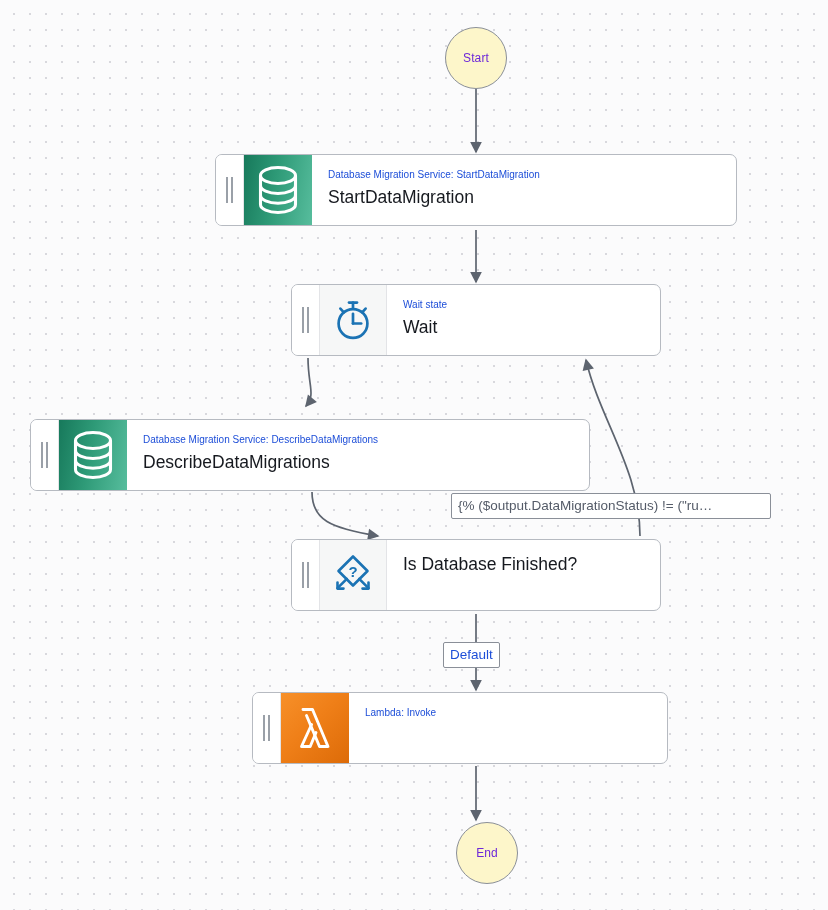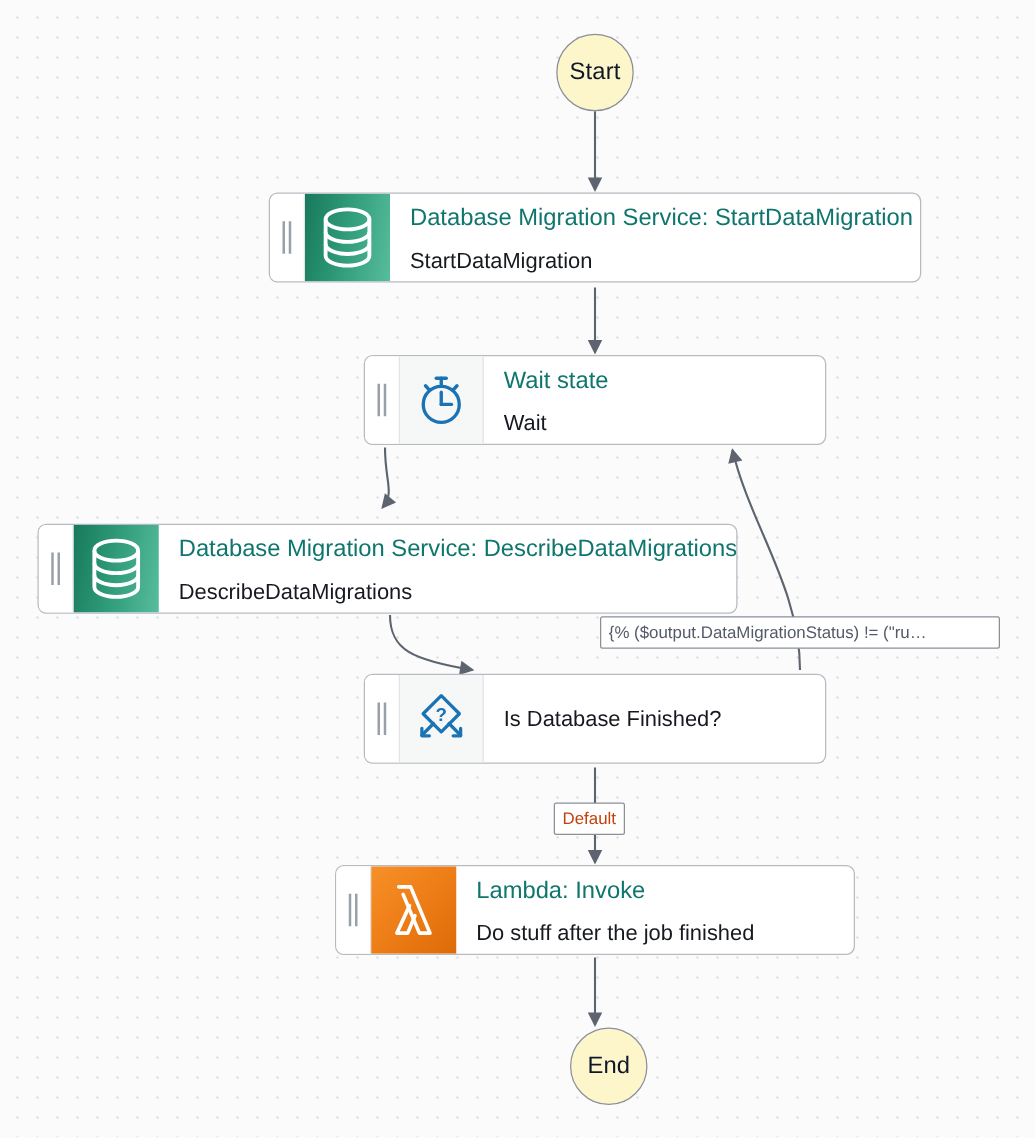--- a/index.html
+++ b/index.html
@@ -33,22 +33,22 @@
     position: absolute;
     width: 62px;
     height: 62px;
     border-radius: 50%;
     background: #fdf6ca;
     border: 1.3px solid #8a8f98;
     box-sizing: border-box;
     display: flex;
     align-items: center;
     justify-content: center;
-    font-size: 19px;
-    color: #0f172a;
+    font-size: 12px;
+    color: #6d28d9;
     letter-spacing: .1px;
     text-align: center;
   }
 
   
   .state {
     position: absolute;
     height: 72px;
     background: #ffffff;
     border: 1.2px solid #b6bac1;
@@ -94,49 +94,49 @@
     border-right: none;
     width: 68px;
     flex: 0 0 68px;
   }
   .labels {
     flex: 1 1 auto;
     padding: 11px 0 0 16px;
     min-width: 0;
   }
   .subtitle {
-    font-size: 19px;
-    color: #0f766e;
+    font-size: 10px;
+    color: #1d4ed8;
     line-height: 18px;
     white-space: nowrap;
   }
   .title {
     font-size: 17.5px;
     color: #16191f;
     line-height: 25px;
     white-space: nowrap;
-    margin-top: 12px;
+    margin-top: 1px;
   }
 
   
   .edge-label {
     position: absolute;
     background: #ffffff;
     border: 1.2px solid #8a8f98;
     border-radius: 2px;
-    color: #c2410c;
+    color: #1d4ed8;
     font-size: 13.5px;
     line-height: 18px;
     padding: 3px 6px;
     white-space: nowrap;
     box-sizing: border-box;
     overflow: hidden;
   }
   .edge-label.cond {
-    left: 480px;
+    left: 451px;
     top: 493px;
     width: 320px;
     color: #545b68;
   }
   .edge-label.def {
     left: 443px;
     top: 642px;
   }
 </style>
 </head>
@@ -246,34 +246,33 @@
         <path d="M30.2 27.8 L39.5 37.2"></path>
         <path d="M39.5 31.6 V37.6 H33.5"></path>
         <text x="24" y="25.5" font-family="&quot;Liberation Sans&quot;, sans-serif" font-size="15" font-weight="bold" fill="#1b73b4" stroke="none" text-anchor="middle">?</text>
       </svg>
     </div>
     <div class="labels">
       <div class="title">Is Database Finished?</div>
     </div>
   </div>
 
-  <div class="state" style="left:268px; top:692px; width:416px;">
+  <div class="state" style="left:252px; top:692px; width:416px;">
     <div class="grip">
       <i></i>
         <i></i>
     </div>
     <div class="iconpanel lambda">
       <svg width="46" height="50" viewBox="0 0 46 50" fill="none" stroke="#ffffff" stroke-width="2.9" stroke-linejoin="round" stroke-linecap="round">
         <path d="M11 6.5 H20.5 L36 43.5 H27.5 L14.5 12.5"></path>
         <path d="M19.6 21.5 L9.5 43.5 H18.2 L24 29.5"></path>
       </svg>
     </div>
     <div class="labels">
       <div class="subtitle">Lambda: Invoke</div>
-      <div class="title">Do stuff after the job finished</div>
     </div>
   </div>
 
   <div class="terminal" style="left:456px; top:822px;">
     <span>End</span>
   </div>
 
   <div class="edge-label cond">{% ($output.DataMigrationStatus) != ("ru…</div>
 
   <div class="edge-label def">Default</div>

